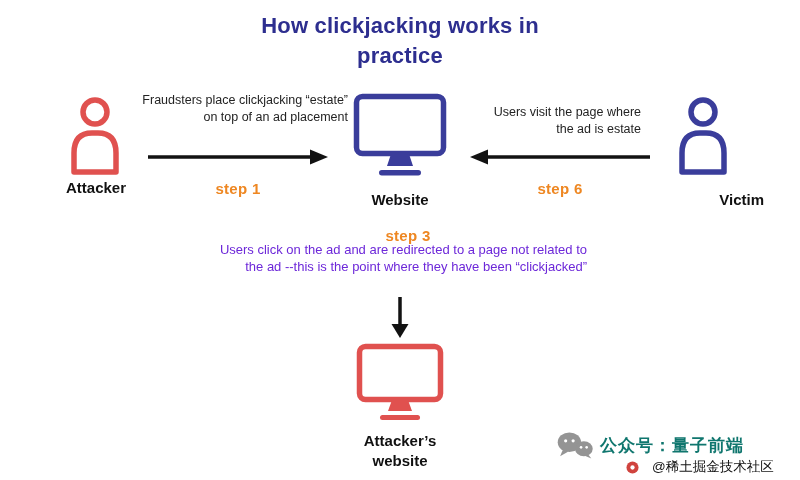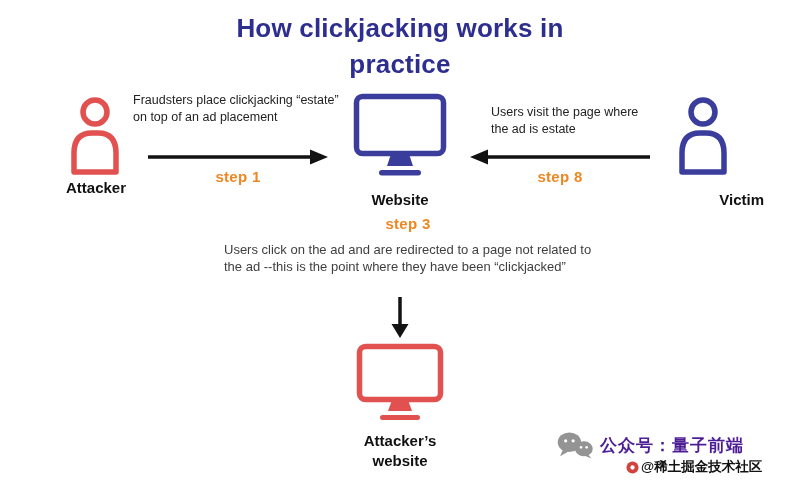--- a/index.html
+++ b/index.html
@@ -4,30 +4,30 @@
 <style>
   * { margin:0; padding:0; box-sizing:border-box; }
   html, body { background:#ffffff; }
   .stage {
     position:relative; width:800px; height:480px; background:#ffffff;
     font-family:"Liberation Sans","DejaVu Sans",sans-serif; overflow:hidden;
   }
   .abs { position:absolute; }
   .title {
     top:11px; left:0; right:0; margin:0 auto; width:360px;
-    text-align:center; font-size:26px; line-height:1.38; font-weight:700;
+    text-align:center; font-size:22px; line-height:1.38; font-weight:700;
     letter-spacing:.2px;
   }
   .node-label { font-weight:700; font-size:15px; text-align:center; }
-  .step-label { font-weight:700; font-size:15px; text-align:center; letter-spacing:.3px; }
-  .desc { font-size:12.5px; text-align:left; line-height:1.34; }
+  .step-label { font-weight:700; font-size:15px; text-align:center; letter-spacing:.3px;margin-top:12px; }
+  .desc { font-size:12.5px; text-align:right; line-height:1.34; }
   .desc-lg { font-size:13px; }
   .pre { white-space:pre-line; }
   .wm-text { font-size:17px; font-weight:700; letter-spacing:1px; }
-  .credit { display:flex; align-items:center; gap:2px; font-size:13.5px; color:#111; font-weight:700; }
+  .credit { display:flex; align-items:center; gap:13px; font-size:13.5px; color:#111; font-weight:400; }
   svg { display:block; }
 </style>
 </head>
 <body>
 
 <div class="stage">
 
   <h1 class="abs title" style="color: rgb(45, 46, 143);">How clickjacking works in practice</h1>
 
   <div class="abs" style="left: 64px; top: 97px; width: 62px; height: 84px; color: rgb(224, 81, 79);">
@@ -59,31 +59,31 @@
   <div class="abs step-label" style="left: 348px; top: 215px; width: 120px; color: rgb(238, 135, 34);">step 3</div>
 
   <div class="abs desc" style="left: 491px; top: 104px; width: 150px; color: rgb(35, 35, 35);">Users visit the page where the ad is estate</div>
 
   <div class="abs" style="left: 470px; top: 148px; width: 180px; height: 18px; color: rgb(18, 18, 18);">
     <svg viewBox="0 0 180 18" width="180" height="18">
       <line x1="180" y1="9" x2="16" y2="9" stroke="currentColor" stroke-width="3.5"></line>
       <polygon points="18,1.5 0,9 18,16.5" fill="currentColor"></polygon>
     </svg>
   </div>
-  <div class="abs step-label" style="left: 470px; top: 168px; width: 180px; color: rgb(238, 135, 34);">step 8</div>
+  <div class="abs step-label" style="left: 470px; top: 168px; width: 180px; color: rgb(238, 135, 34);">step 6</div>
 
   <div class="abs" style="left: 672px; top: 97px; width: 62px; height: 84px; color: rgb(58, 61, 155);">
     <svg viewBox="0 0 62 84" width="62" height="84">
       <circle cx="31" cy="15" r="12" fill="none" stroke="currentColor" stroke-width="5.5"></circle>
       <path d="M 10 75 L 10 56 Q 10 36 28 36 L 34 36 Q 52 36 52 56 L 52 75 Z" fill="none" stroke="currentColor" stroke-width="5.5" stroke-linejoin="round"></path>
     </svg>
   </div>
   <div class="abs node-label" style="left: 644px; top: 191px; width: 120px; color: rgb(17, 17, 17); text-align: right;">Victim</div>
 
-  <div class="abs desc desc-lg" style="left: 213px; top: 241px; width: 374px; color: #404040; margin-left: 11px;">Users click on the ad and are redirected to a page not related to the ad --this is the point where they have been “clickjacked”</div>
+  <div class="abs desc desc-lg" style="left: 213px; top: 241px; width: 374px; color: #6d28d9;">Users click on the ad and are redirected to a page not related to the ad --this is the point where they have been “clickjacked”</div>
 
   <div class="abs" style="left: 389px; top: 297px; width: 22px; height: 42px; color: rgb(18, 18, 18);">
     <svg viewBox="0 0 22 42" width="22" height="42">
       <line x1="11" y1="0" x2="11" y2="29" stroke="currentColor" stroke-width="3.5"></line>
       <polygon points="2.5,27 19.5,27 11,41" fill="currentColor"></polygon>
     </svg>
   </div>
 
   <div class="abs" style="left: 356px; top: 343px; width: 88px; height: 84px; color: rgb(224, 81, 79);">
     <svg viewBox="0 0 88 84" width="88" height="84">
@@ -100,21 +100,21 @@
       <ellipse cx="14" cy="12" rx="12.5" ry="10.5" fill="currentColor"></ellipse>
       <path d="M 7 20 L 4 27 L 13 22 Z" fill="currentColor"></path>
       <ellipse cx="29.5" cy="19" rx="9.5" ry="8" fill="currentColor"></ellipse>
       <path d="M 34 25 L 37.5 29.5 L 30.5 26.5 Z" fill="currentColor"></path>
       <circle cx="10" cy="10.5" r="1.7" fill="#ffffff"></circle>
       <circle cx="18" cy="10.5" r="1.7" fill="#ffffff"></circle>
       <circle cx="26.5" cy="17.5" r="1.4" fill="#ffffff"></circle>
       <circle cx="32.5" cy="17.5" r="1.4" fill="#ffffff"></circle>
     </svg>
   </div>
-  <div class="abs wm-text" style="left: 600px; top: 434px; color: #4c1d95;">公众号：量子前端</div>
+  <div class="abs wm-text" style="left: 600px; top: 434px; color: #0f766e;">公众号：量子前端</div>
 
   <div class="abs credit" style="left:626px; top:458px;">
     <span style="color: rgb(208, 67, 62);">
       <svg viewBox="0 0 14 14" width="13" height="13">
         <circle cx="7" cy="7" r="6.5" fill="currentColor"></circle>
         <circle cx="7" cy="7" r="2.3" fill="#ffffff"></circle>
       </svg>
     </span>
     <span>@稀土掘金技术社区</span>
   </div>

